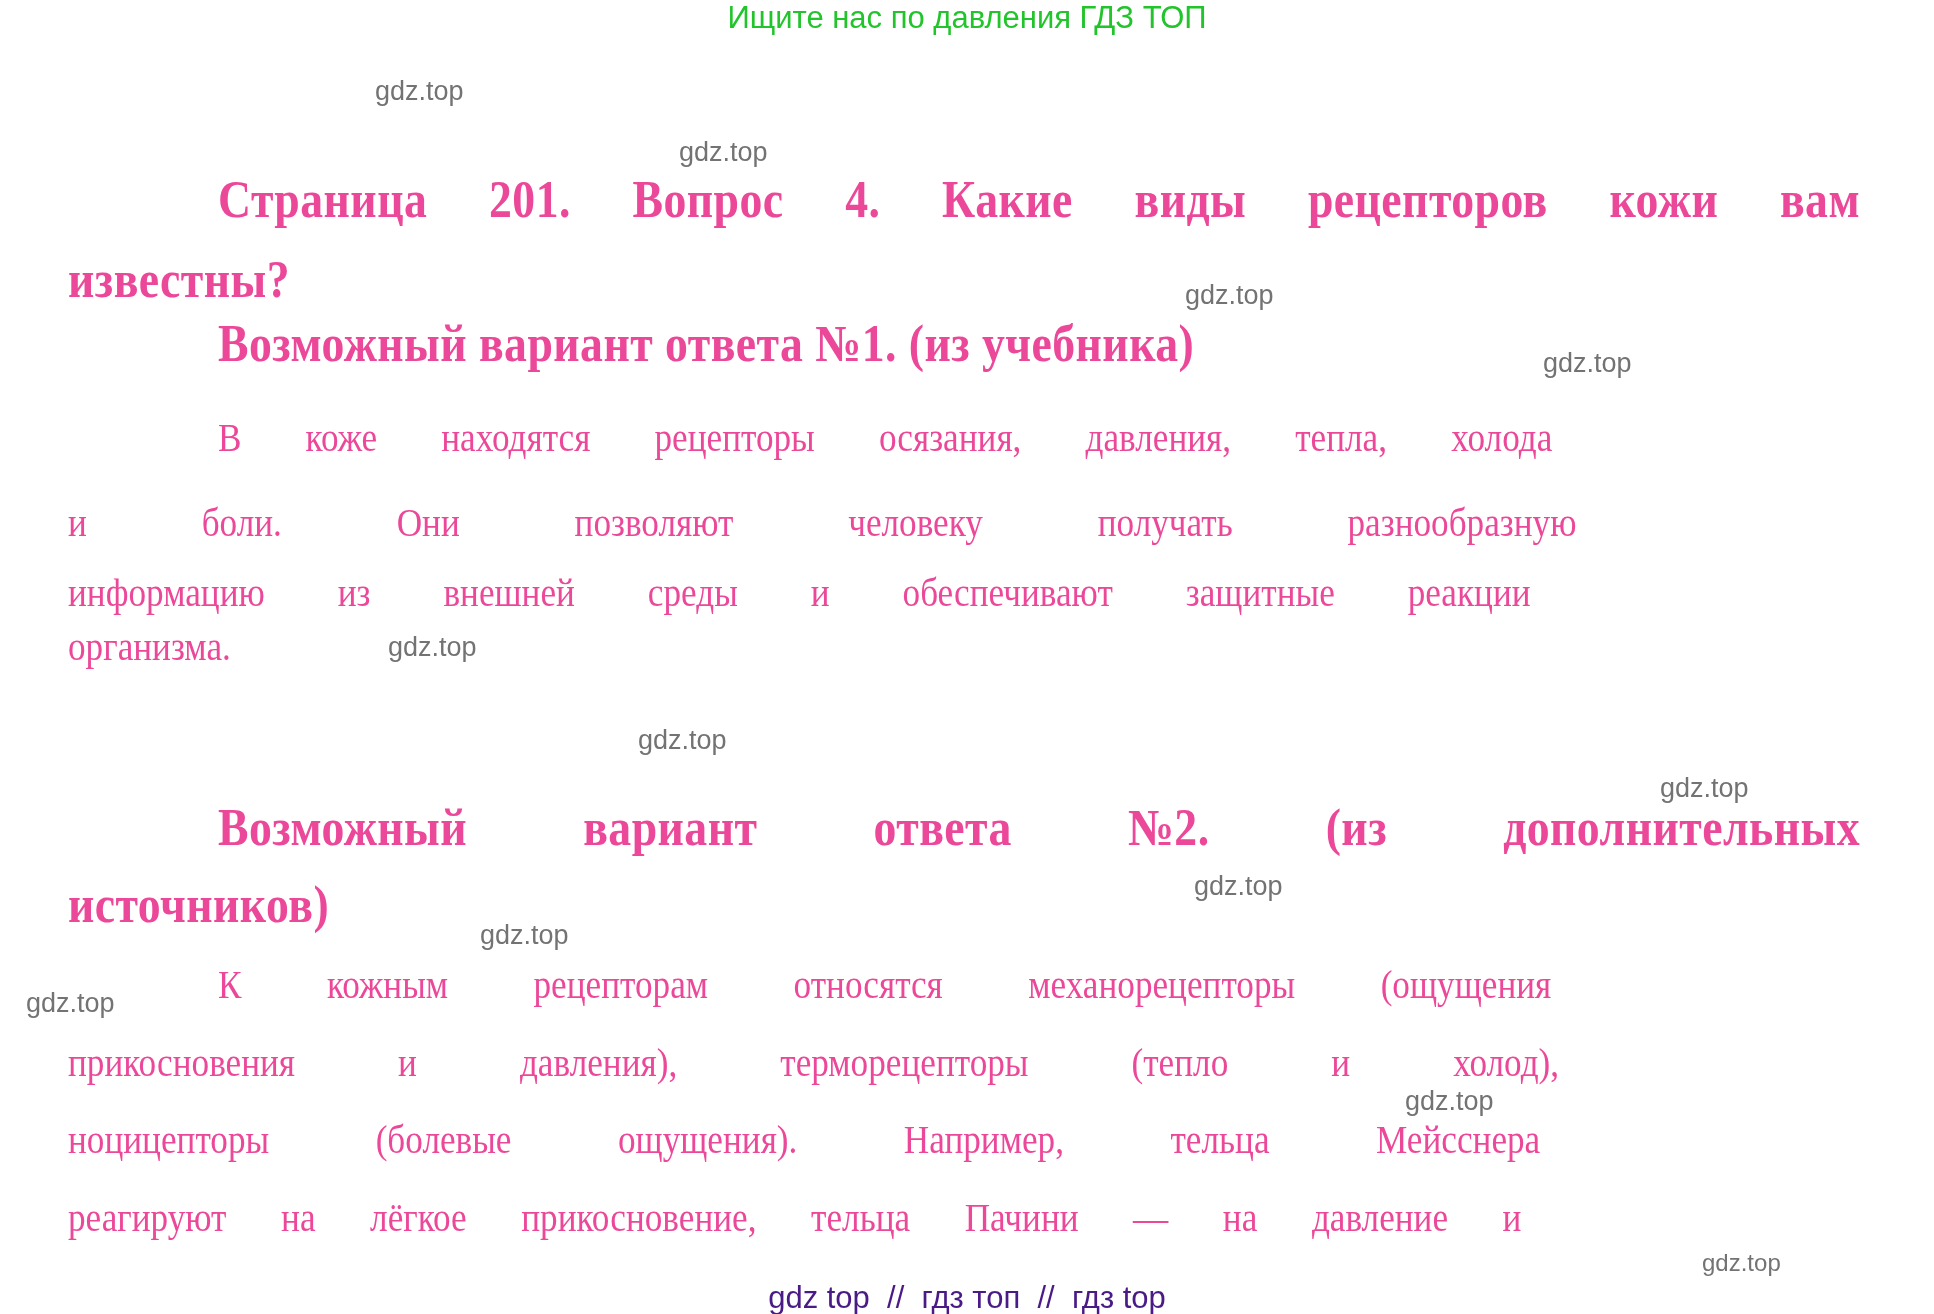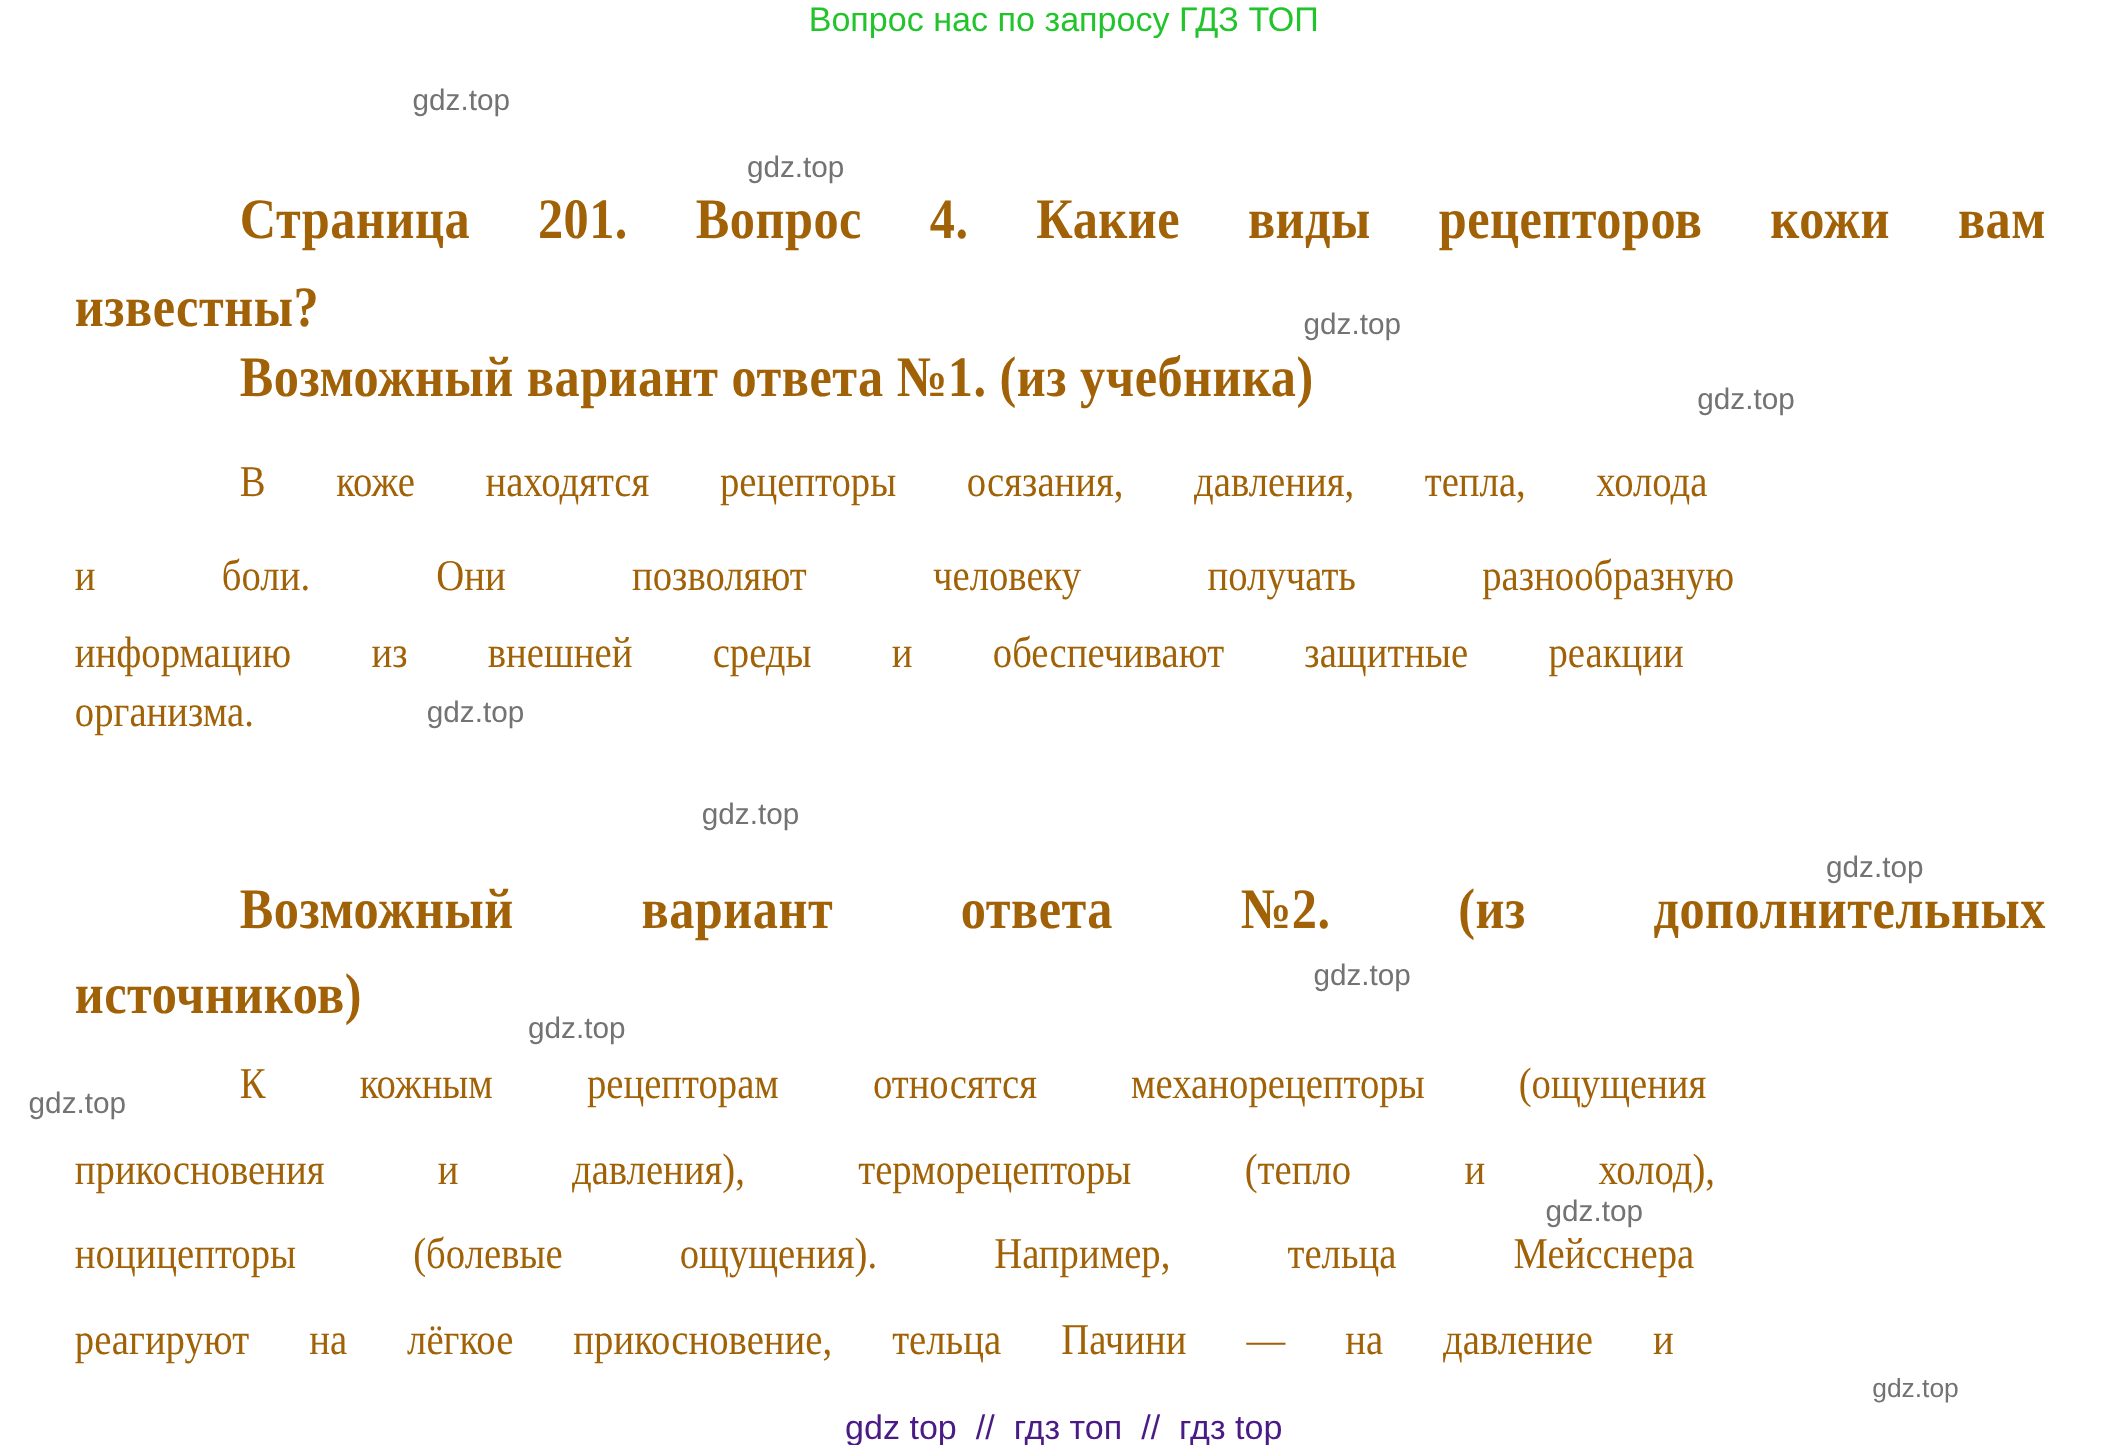--- a/index.html
+++ b/index.html
@@ -4,21 +4,21 @@
 <style>
   html, body { margin:0; padding:0; background:#ffffff; }
   body { width:1934px; height:1314px; position:relative; overflow:hidden; }
   .banner {
     position:absolute; top:0; left:0; width:1934px; text-align:center;
     font-family:"Liberation Sans", sans-serif; font-size:31px; line-height:36px;
     color:#22c42c; letter-spacing:0px;
   }
   .line {
     position:absolute; left:68px; width:1792px; height:78px;
-    font-family:"Liberation Serif", serif; color:#a16207;
+    font-family:"Liberation Serif", serif; color:#ec4899;
     white-space:nowrap; text-align:justify; text-align-last:justify;
     transform-origin:left center;
   }
   .line.indent { left:218px; width:1642px; }
   .line.left { text-align:right; text-align-last:left; }
   .bold { font-weight:bold; font-size:52px; line-height:78px; letter-spacing:0.5px; }
   .reg { font-size:40px; line-height:78px; }
   .wm {
     position:absolute; font-family:"Liberation Sans", sans-serif;
     font-size:27px; line-height:30px; color:#737373; white-space:nowrap;
@@ -26,21 +26,21 @@
   .footer {
     position:absolute; left:0; width:1934px; top:1280px; text-align:center;
     font-family:"Liberation Sans", sans-serif; font-size:31px; line-height:36px;
     color:#4a1a86; white-space:pre;
   }
   .cond { display:inline-block; transform:scaleX(0.88); transform-origin:left center; width:113.6%; }
 </style>
 </head>
 <body>
 
-<div class="banner">Вопрос нас по запросу ГДЗ ТОП</div>
+<div class="banner">Ищите нас по давления ГДЗ ТОП</div>
 
 <div class="line indent bold" style="top:161px;"><span class="cond" style="width: auto; white-space: nowrap; word-spacing: 56.5902px;">Страница 201. Вопрос 4. Какие виды рецепторов кожи вам</span></div>
 <div class="line bold left" style="top:241px;"><span class="cond">известны?</span></div>
 
 <div class="line indent bold left" style="top:305px;"><span class="cond">Возможный вариант ответа №1. (из учебника)</span></div>
 <div class="line indent reg" style="top:399px;"><span class="cond" style="width: auto; white-space: nowrap; word-spacing: 62.891px;">В коже находятся рецепторы осязания, давления, тепла, холода</span></div>
 <div class="line reg" style="top:484px;"><span class="cond" style="width: auto; white-space: nowrap; word-spacing: 120.449px;">и боли. Они позволяют человеку получать разнообразную</span></div>
 <div class="line reg" style="top:554px;"><span class="cond" style="width: auto; white-space: nowrap; word-spacing: 72.9002px;">информацию из внешней среды и обеспечивают защитные реакции</span></div>
 <div class="line reg left" style="top:608px;"><span class="cond">организма.</span></div>
 

